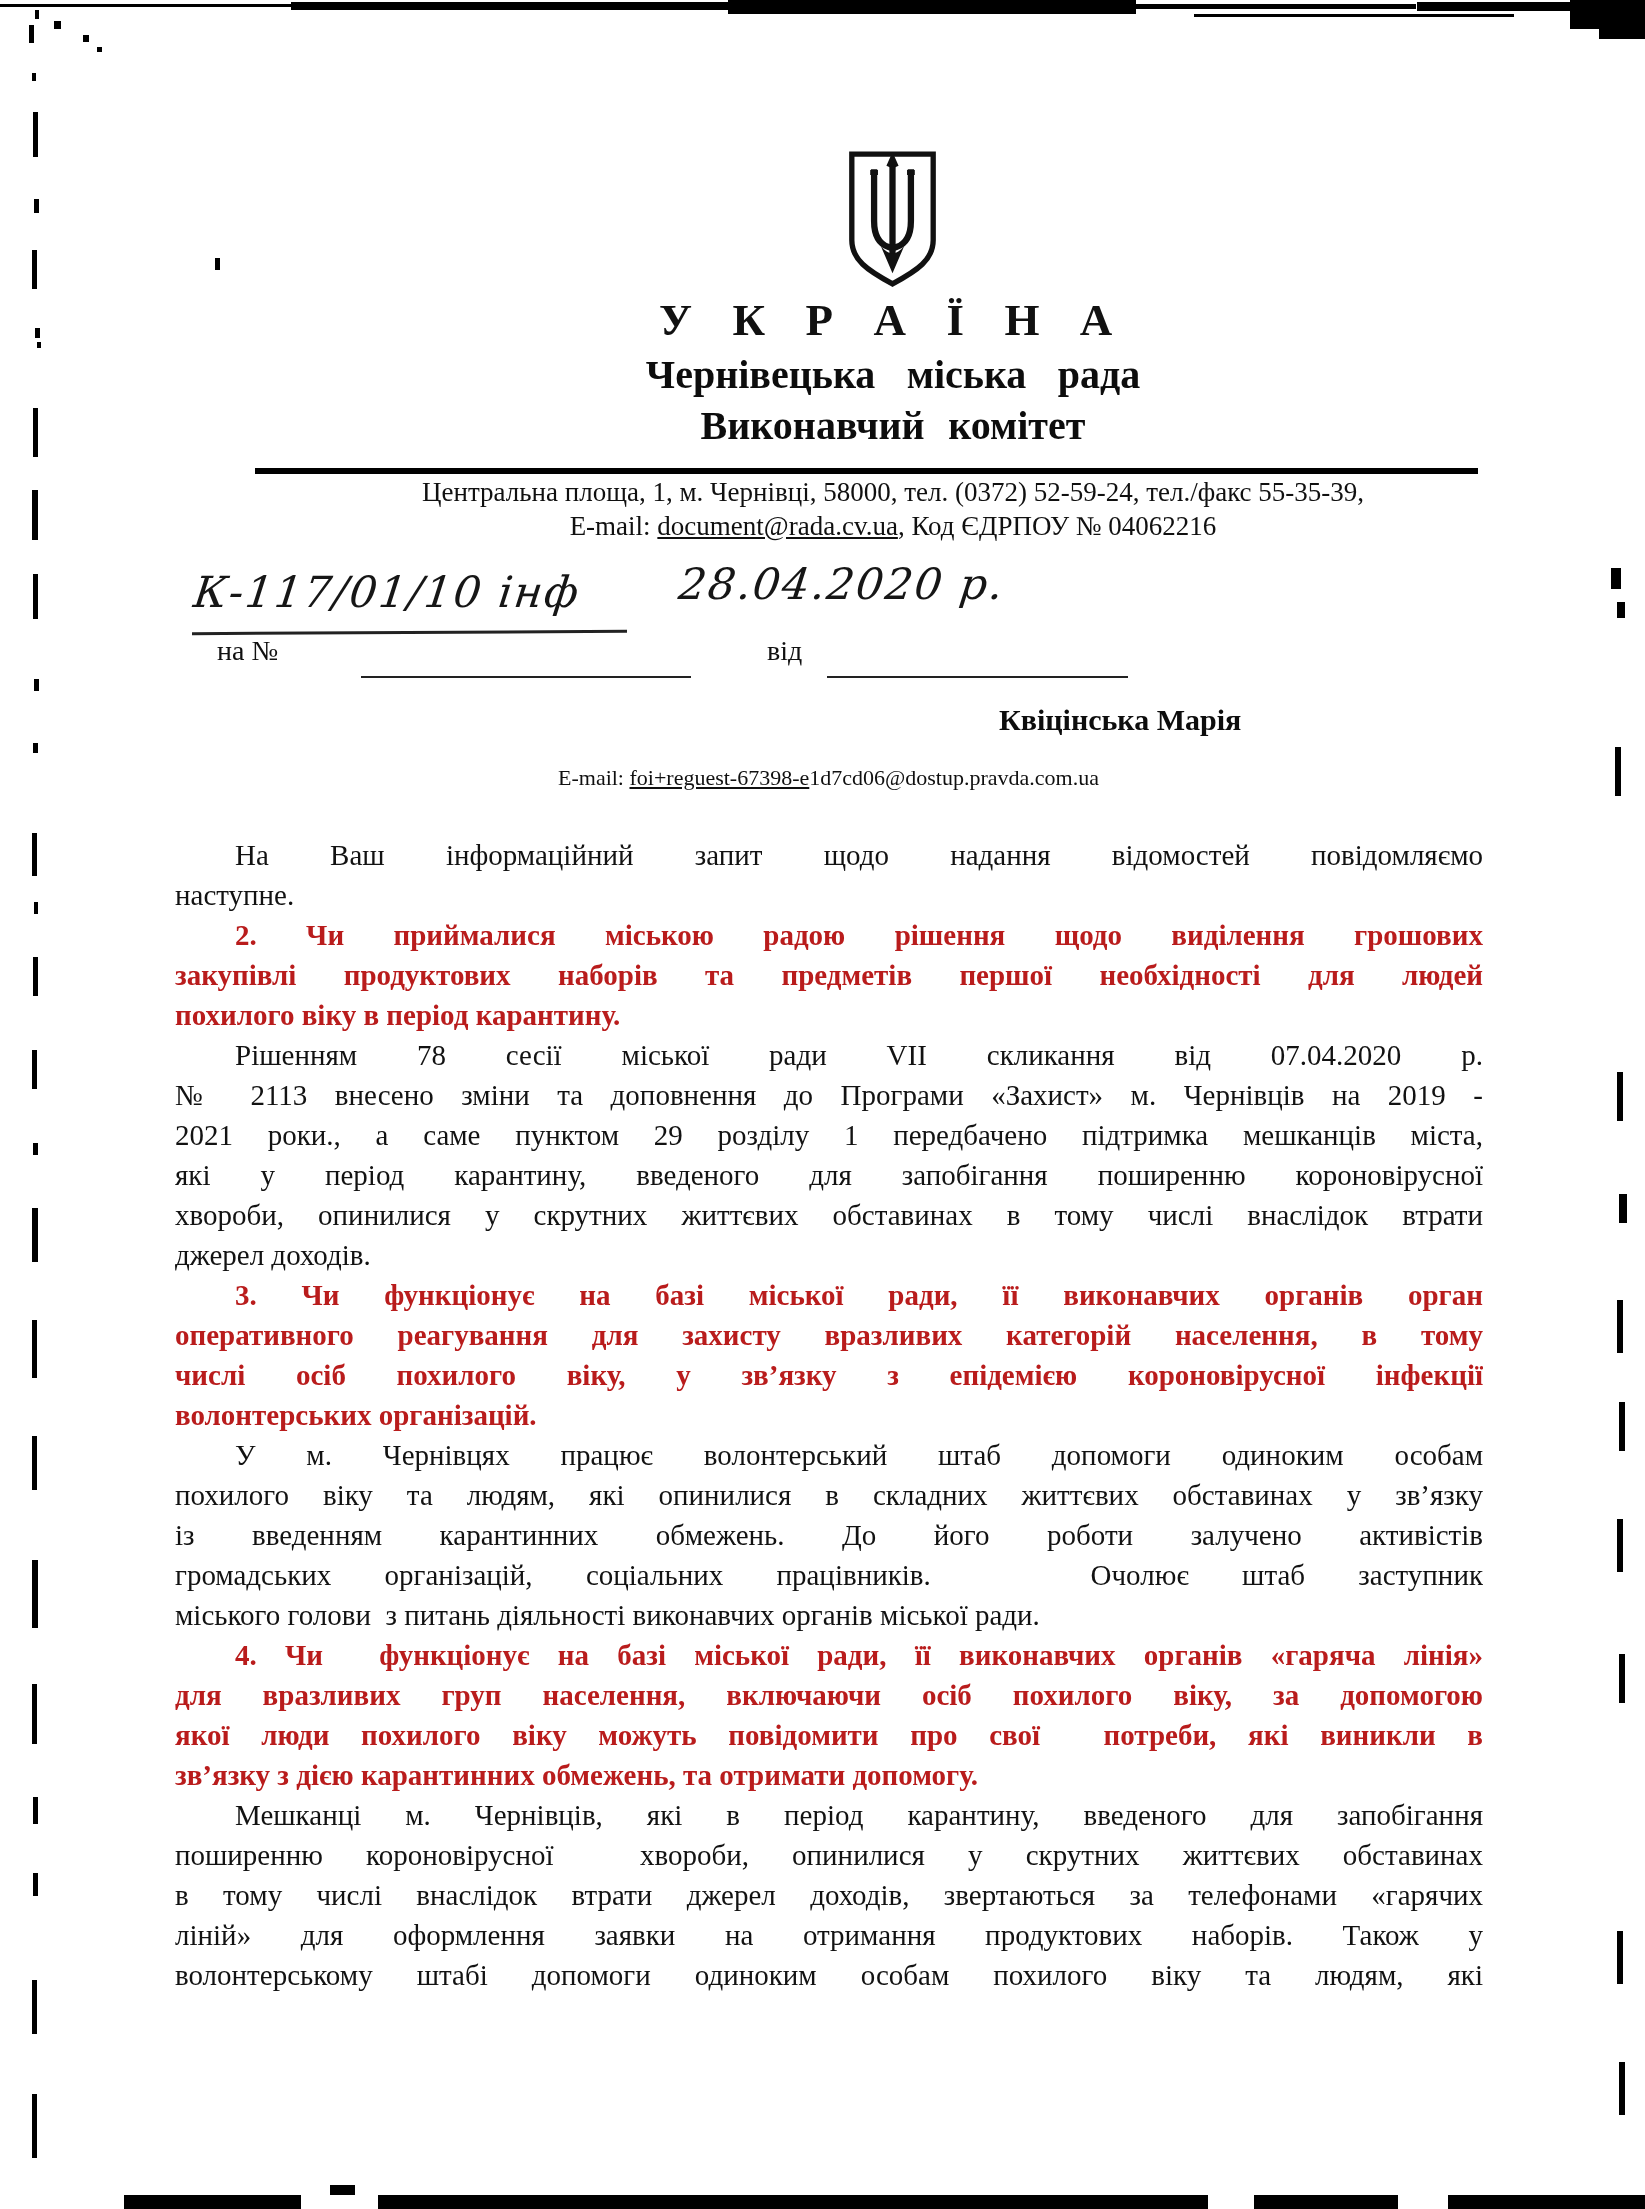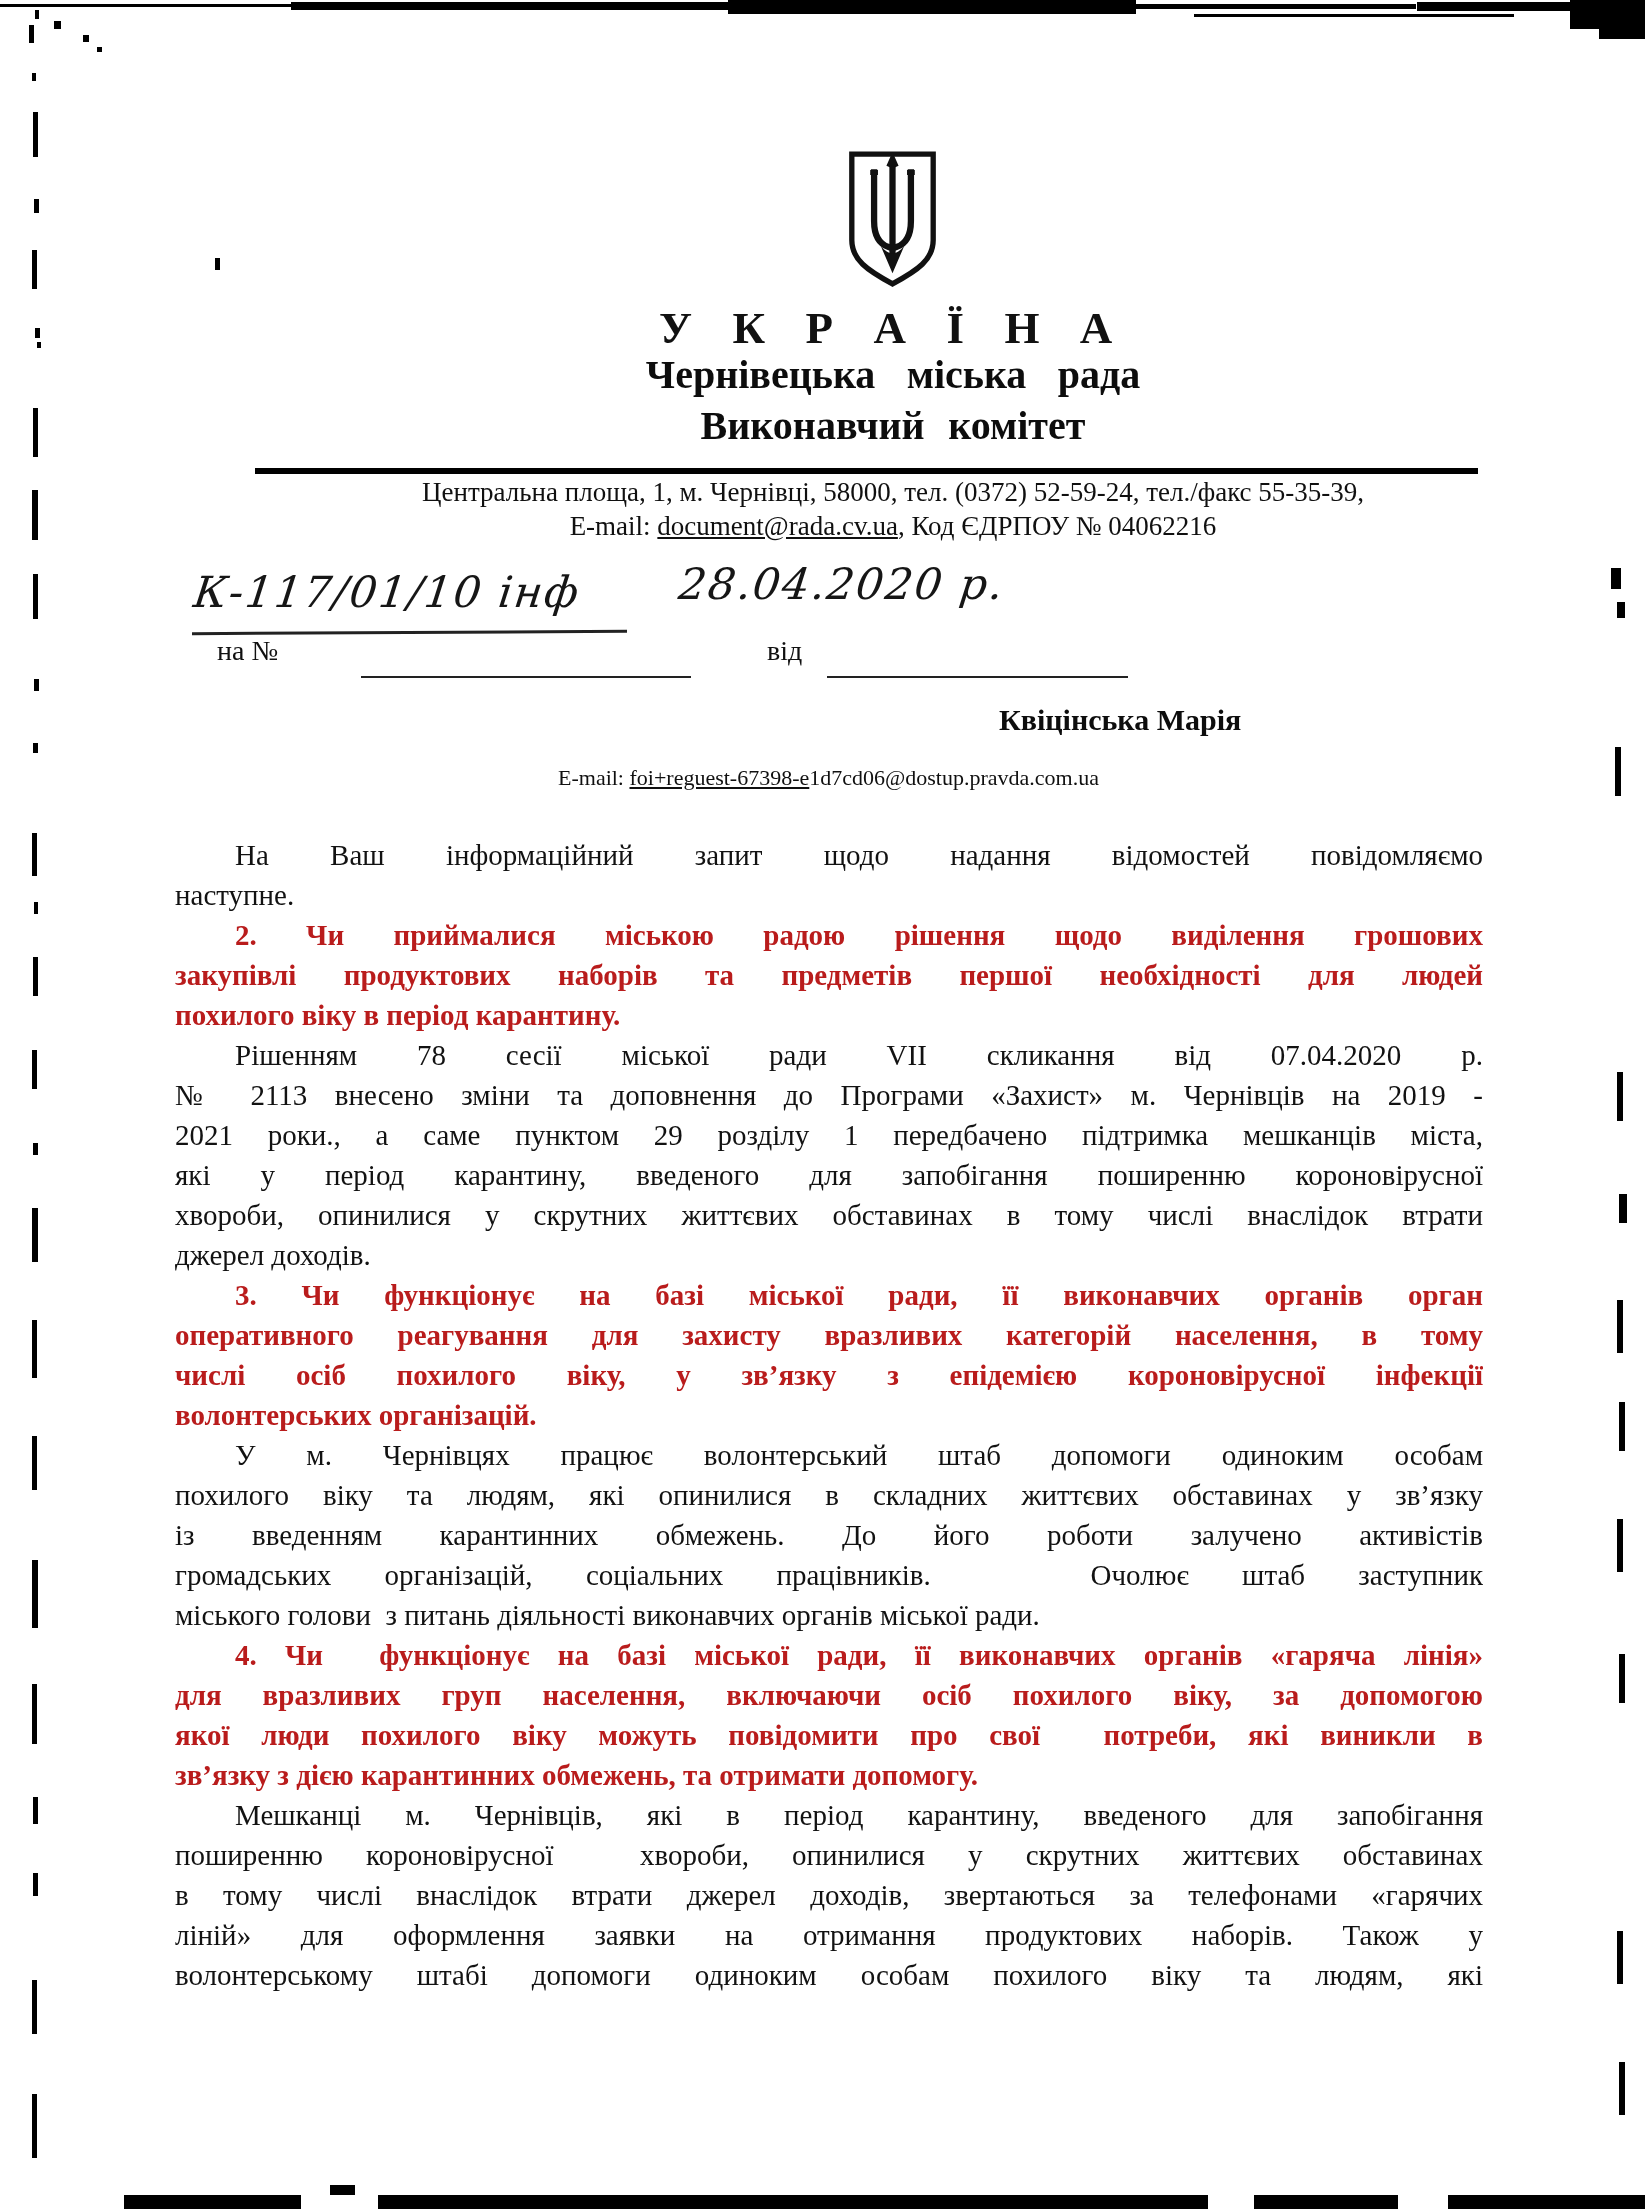--- a/index.html
+++ b/index.html
@@ -2,21 +2,21 @@
 <html><head>
 <meta charset="utf-8">
 <style>
   html,body{margin:0;padding:0;background:#888;}
   .page{position:relative;width:1646px;height:2210px;background:#ffffff;overflow:hidden;
         font-family:"Liberation Serif","DejaVu Serif",serif;color:#151515;}
   .abs{position:absolute;}
   .art{position:absolute;background:#000;}
   
   .center-band{position:absolute;left:175px;width:1436px;text-align:center;}
-  .country{top:302px;font-size:45px;font-weight:bold;letter-spacing:14.6px;color:#111;}
+  .country{top:294px;font-size:45px;font-weight:bold;letter-spacing:14.6px;color:#111;}
   .org1{top:351px;font-size:40px;font-weight:bold;word-spacing:21.3px;color:#0d0d0d;}
   .org2{top:402px;font-size:40px;font-weight:bold;word-spacing:13.6px;color:#0d0d0d;}
   .rule{position:absolute;left:255px;top:468px;width:1223px;height:5.8px;background:#000;}
   .addr{top:477px;font-size:27px;color:#101010;}
   .addr2{top:511px;font-size:27px;color:#101010;}
   .u{text-decoration:underline;margin-top:27px;}
   
   .hand{position:absolute;font-family:"DejaVu Serif",serif;font-style:italic;font-size:43px;
         transform:skewX(-7deg);letter-spacing:1.9px;color:#161616;white-space:nowrap;}
   .formlbl{position:absolute;font-size:28px;color:#101010;}

